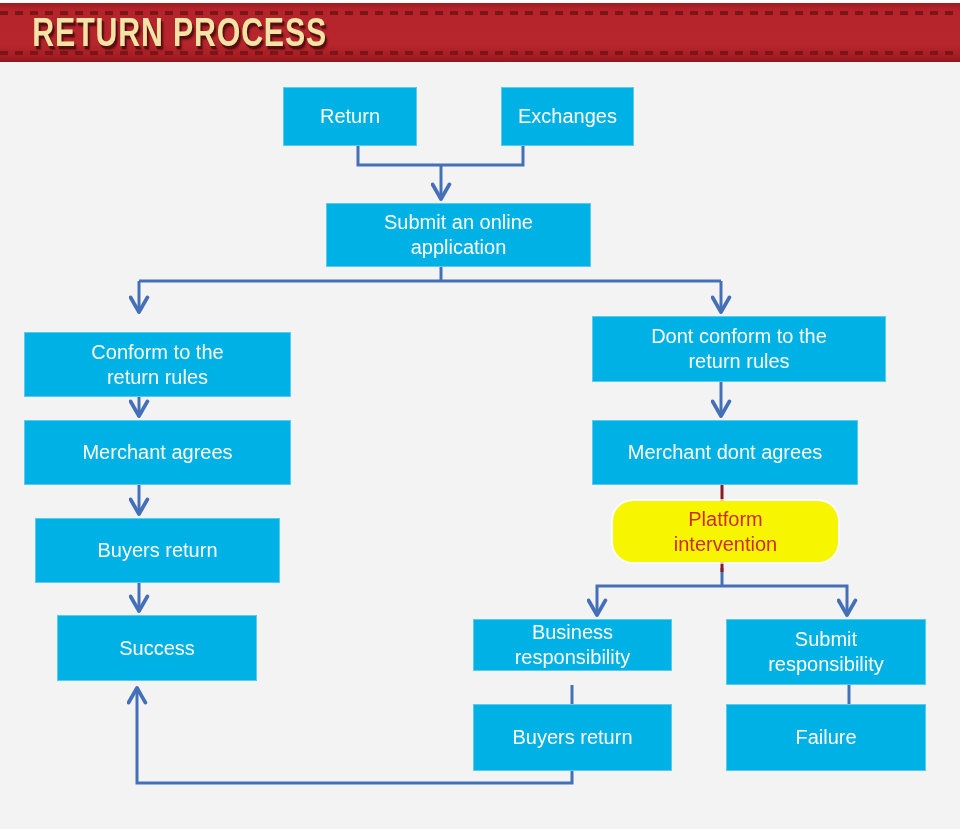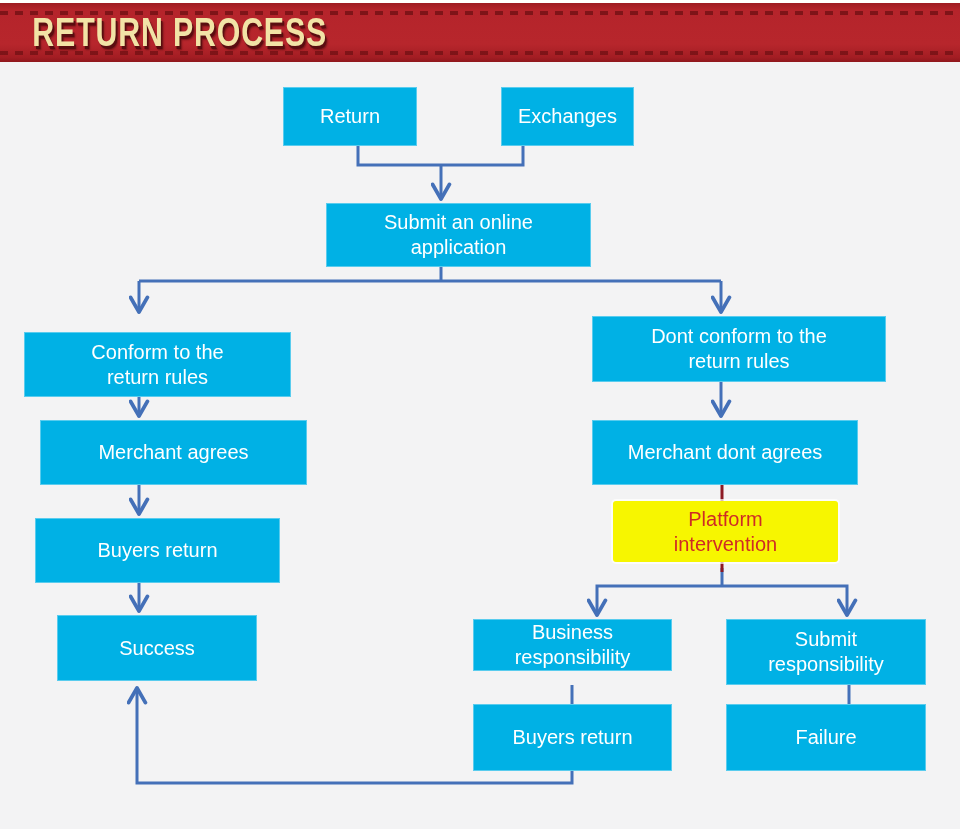--- a/index.html
+++ b/index.html
@@ -66,30 +66,30 @@
     display: flex; align-items: center; justify-content: center;
     text-align: center;
     font-size: 20px;
     line-height: 1.25;
     white-space: pre-line;
     box-shadow: 0 0 0 1px rgba(255,255,255,0.35) inset;
   }
   .node.highlight {
     background: #f7f600;
     color: #cf2b25;
-    border-radius: 3px;
+    border-radius: 20px;
     box-shadow: 0 0 0 2px rgba(255,255,255,0.7);
   }
 
   
   #n-return               { left: 283px; top:  87px; width: 134px; height: 59px; }
   #n-exchanges            { left: 457px; top:  87px; width: 133px; height: 59px; margin-left: 44px; }
   #n-submit               { left: 302px; top: 203px; width: 265px; height: 64px; margin-left: 24px; }
   #n-conform              { left:  24px; top: 332px; width: 267px; height: 65px; }
-  #n-merchant-agrees      { left:  24px; top: 420px; width: 267px; height: 65px; margin-left: 16px; }
+  #n-merchant-agrees      { left:  24px; top: 420px; width: 267px; height: 65px; }
   #n-buyers-return-left   { left:  35px; top: 518px; width: 245px; height: 65px; }
   #n-success              { left:  57px; top: 615px; width: 200px; height: 66px; }
   #n-dont-conform         { left: 592px; top: 316px; width: 294px; height: 66px; }
   #n-merchant-dont-agrees { left: 592px; top: 420px; width: 266px; height: 65px; }
   #n-platform             { left: 613px; top: 501px; width: 225px; height: 61px; }
   #n-business-resp        { left: 473px; top: 619px; width: 199px; height: 52px; }
   #n-buyers-resp          { left: 726px; top: 619px; width: 200px; height: 66px; }
   #n-buyers-return-bottom { left: 473px; top: 704px; width: 199px; height: 67px; }
   #n-failure              { left: 726px; top: 704px; width: 200px; height: 67px; }
 </style>

